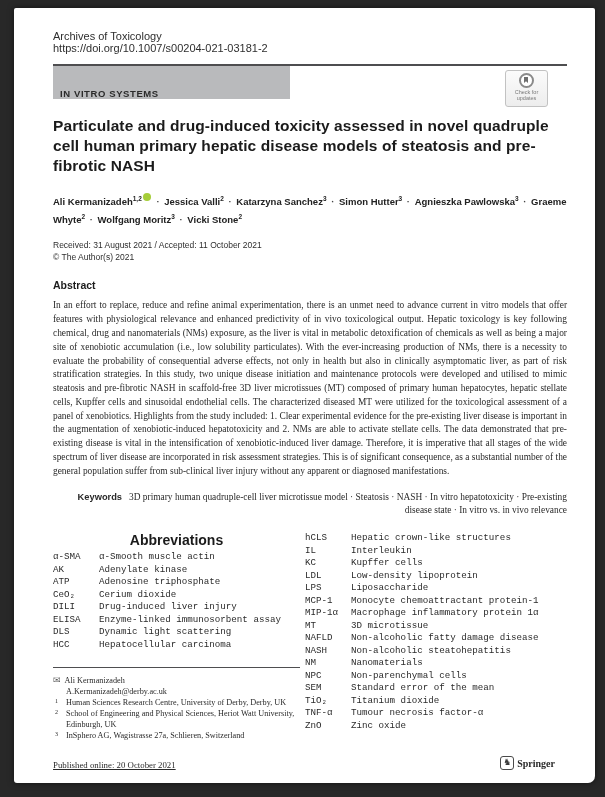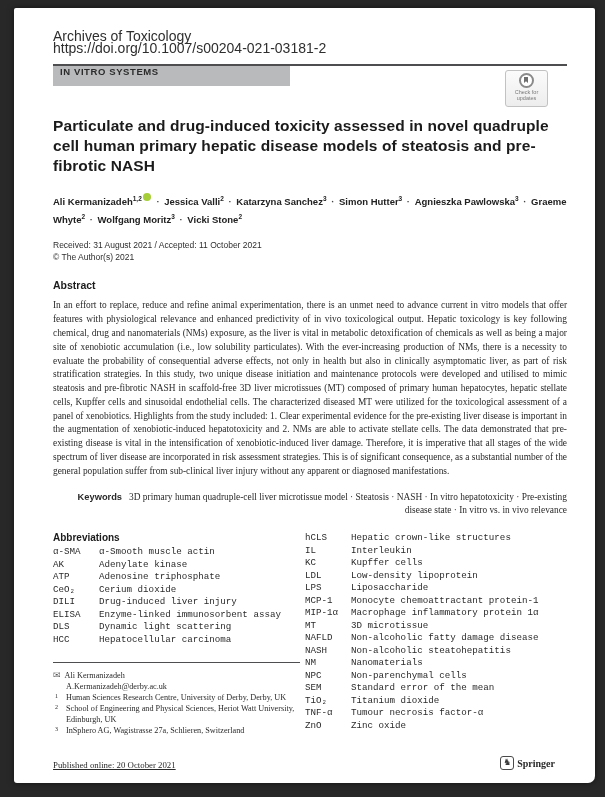--- a/index.html
+++ b/index.html
@@ -11,27 +11,27 @@
   .page {
     position:absolute; left:14px; top:8px; width:581px; height:775px;
     background:#ffffff; box-sizing:border-box;
     border-radius:2px 2px 7px 3px;
     box-shadow:0 0 6px rgba(0,0,0,0.55);
     padding:22px 28px 13px 39px;
     display:flex; flex-direction:column;
     overflow:hidden;
   }
   
-  .journal-block { line-height:12px; font-size:14px; color:#2e2e2e; }
+  .journal-block { line-height:12px; font-size:11px; color:#2e2e2e; }
   .doi { color:#2e2e2e; text-decoration:none; }
   .rule-top { border-top:2px solid #4e4e50; margin-top:10px; }
   .banner-row { position:relative; height:34px; }
   .banner {
-    margin-top:0; width:237px; height:20px; background:#b9babc;
-    display:flex; align-items:flex-start; padding-left:7px; box-sizing:border-box;
+    margin-top:0; width:237px; height:33px; background:#b9babc;
+    display:flex; align-items:flex-end; padding-left:7px; box-sizing:border-box;
   }
   .banner span { font-size:9.5px; font-weight:bold; letter-spacing:0.6px; color:#2b2b2b; }
   .check-badge {
     position:absolute; right:19px; top:4px; width:41px; height:35px;
     border:1px solid #c2c2c2; border-radius:3px;
     background:linear-gradient(#fbfbfb,#ededed);
     display:flex; flex-direction:column; align-items:center; justify-content:flex-start;
     cursor:pointer;
   }
   .check-circle {
@@ -64,21 +64,21 @@
   }
   .keywords {
     margin-top:12px; font-family:"Liberation Serif", serif; font-size:9.4px;
     color:#2a2a2a; line-height:13.8px; text-align:right;
   }
   .keywords b { font-family:"Liberation Sans", sans-serif; font-size:9.3px; }
   
   .abbr-section { display:flex; margin-top:14px; }
   .abbr-col-left { width:247px; flex:none; }
   .abbr-col-right { flex:1; padding-left:5px; }
-  .abbr-head { font-size:10px; font-weight:bold; color:#1b1b1b; margin-bottom:3px; }
+  .abbr-head { font-size:14px; font-weight:bold; color:#1b1b1b; margin-bottom:3px;text-align:center; }
   .abbr-row { display:flex; font-family:Liberation Mono, monospace; font-size:9.2px; color:#2a2a2a; line-height:12.5px; }
   .abbr-term { width:46px; flex:none; }
   .abbr-def { flex:1; }
   
   .footnote { margin-top:16px; border-top:1.5px solid #4e4e50; padding-top:7px; width:247px; box-sizing:border-box; }
   .corr { font-family:"Liberation Serif", serif; font-size:8.2px; color:#2a2a2a; line-height:11px; }
   .corr .mail-icon { font-size:9px; color:#555; margin-right:4px; }
   .corr-email { display:block; padding-left:13px; color:#2a2a2a; text-decoration:none; }
   .affil { position:relative; padding-left:13px; font-family:"Liberation Serif", serif; font-size:8.2px; color:#2a2a2a; line-height:11px; }
   .affil sup { position:absolute; left:2px; top:-1px; font-size:6px; }

